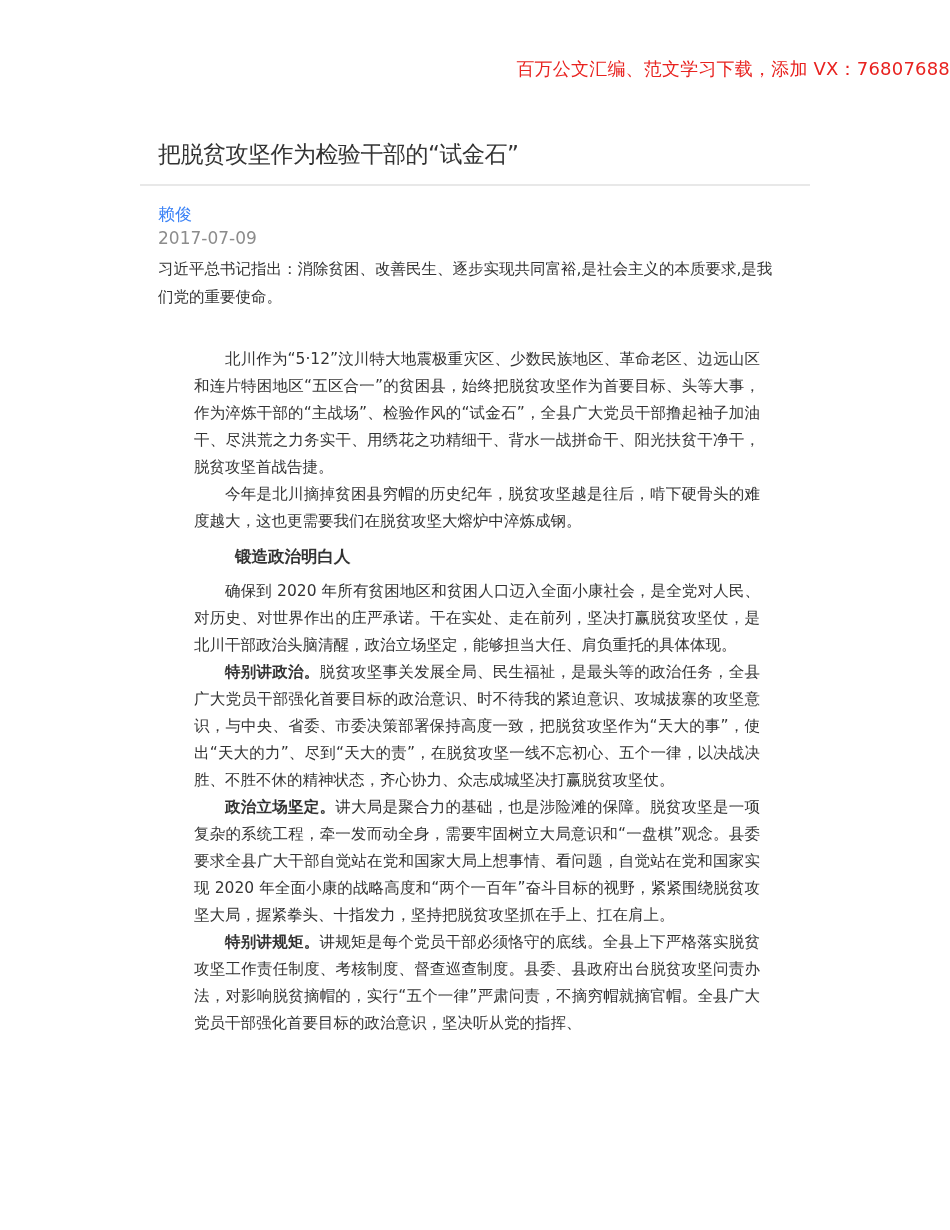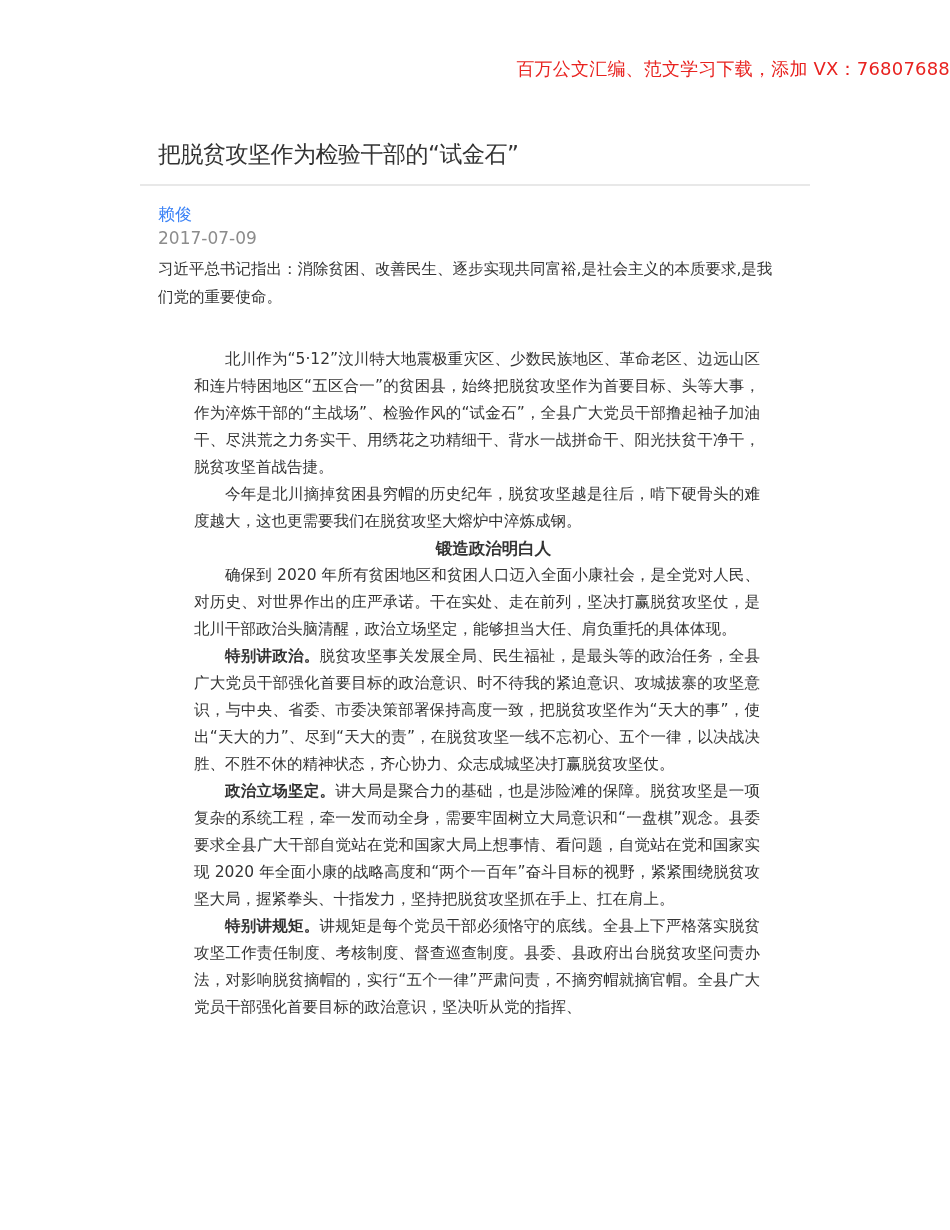--- a/index.html
+++ b/index.html
@@ -79,27 +79,26 @@
       font-size: 15.5px;
       line-height: 27px;
       color: #333333;
     }
     .article-body p {
       margin: 0;
       text-indent: 2em;
       text-align: justify;
     }
     .article-body h2 {
-      margin: 0;
+      margin: 8px;
       text-indent: 2em;
       font-size: 16.5px;
       line-height: 27px;
       font-weight: bold;
       color: #333333;
-      text-align: center;
     }
     .article-body b {
       font-weight: bold;
     }
   </style>
 </head>
 <body>
 
 <div class="promo">百万公文汇编、范文学习下载，添加 VX：76807688</div>
 

